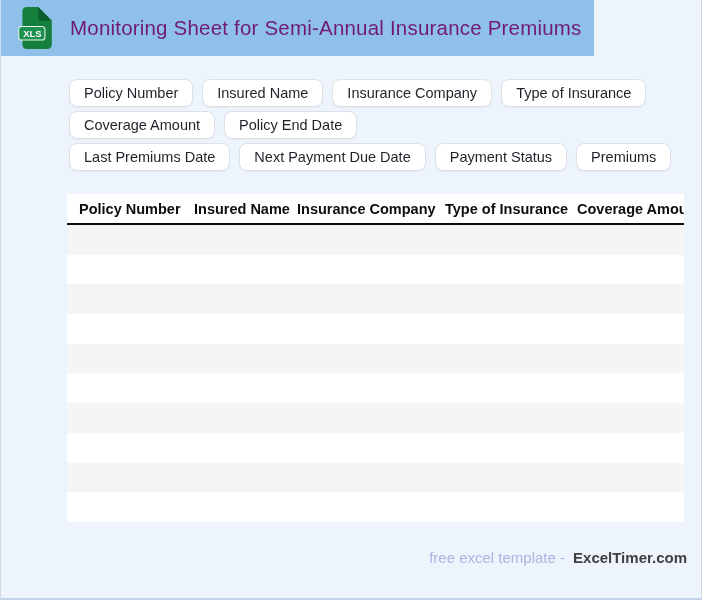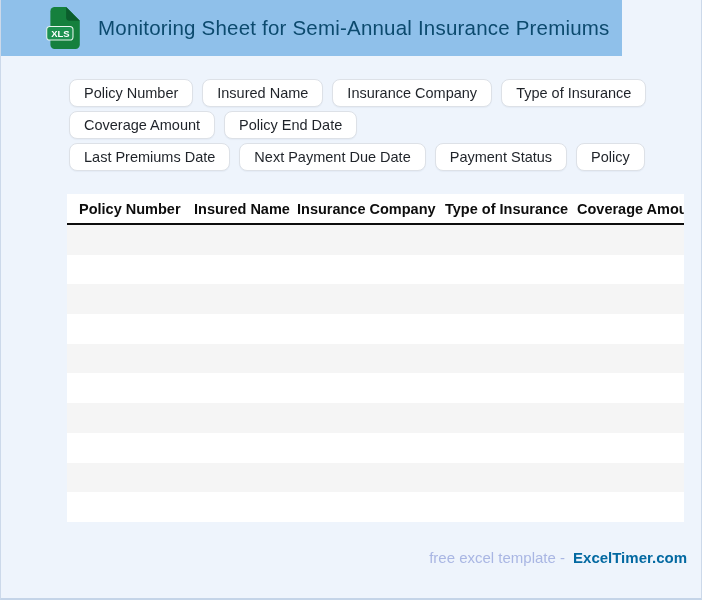--- a/index.html
+++ b/index.html
@@ -13,25 +13,25 @@
     border-left: 1px solid #ccd9ea;
     border-right: 1px solid #ccd9ea;
     border-bottom: 2px solid #c4d4e8;
   }
 
   
   .header-band {
     position: absolute; top: 0; left: 0;
     width: 593px; height: 56px;
     background: #8fc0ea;
-    display: flex; align-items: center; padding-left: 28px;
+    display: flex; align-items: center;
   }
   .file-icon { margin-left: 16px; flex: 0 0 auto; }
   .header-title {
-    color: #0c4a6e;
+    color: #701a75;
     font-size: 20.5px;
     font-weight: 500;
     margin-left: 17px;
     letter-spacing: 0.2px;
     white-space: nowrap;
   }
 
   
   .chips {
     position: absolute; left: 68px; top: 79px;
@@ -84,21 +84,21 @@
   
   .footer {
     position: absolute; right: 14px; top: 549px;
     font-size: 15px;
     color: #a9b6e3;
     display: flex; align-items: flex-start;
     white-space: nowrap;
   }
   .footer .brand {
     font-weight: bold;
-    color: #0369a1;
+    color: #404040;
     margin-left: 8px;
   }
 </style>
 </head>
 <body>
 
 <div class="header-band">
   <svg class="file-icon" width="36" height="42" viewBox="0 0 34 40">
     <path d="M9 0 h11 l13 13 v23 a4 4 0 0 1 -4 4 H9 a4 4 0 0 1 -4 -4 V4 a4 4 0 0 1 4 -4 z" fill="#15803d"></path>
     <path d="M20 0 l13 13 h-10 a3 3 0 0 1 -3 -3 z" fill="#0b5d2c"></path>
@@ -116,21 +116,21 @@
     <span class="chip">Type of Insurance</span>
   </div>
   <div class="chip-row">
     <span class="chip">Coverage Amount</span>
     <span class="chip">Policy End Date</span>
   </div>
   <div class="chip-row">
     <span class="chip">Last Premiums Date</span>
     <span class="chip">Next Payment Due Date</span>
     <span class="chip">Payment Status</span>
-    <span class="chip">Policy</span>
+    <span class="chip">Premiums</span>
   </div>
 </div>
 
 <div class="table">
   <div class="thead">
     <div class="th c1">Policy Number</div>
     <div class="th c2">Insured Name</div>
     <div class="th c3">Insurance Company</div>
     <div class="th c4">Type of Insurance</div>
     <div class="th c5">Coverage Amount</div>

